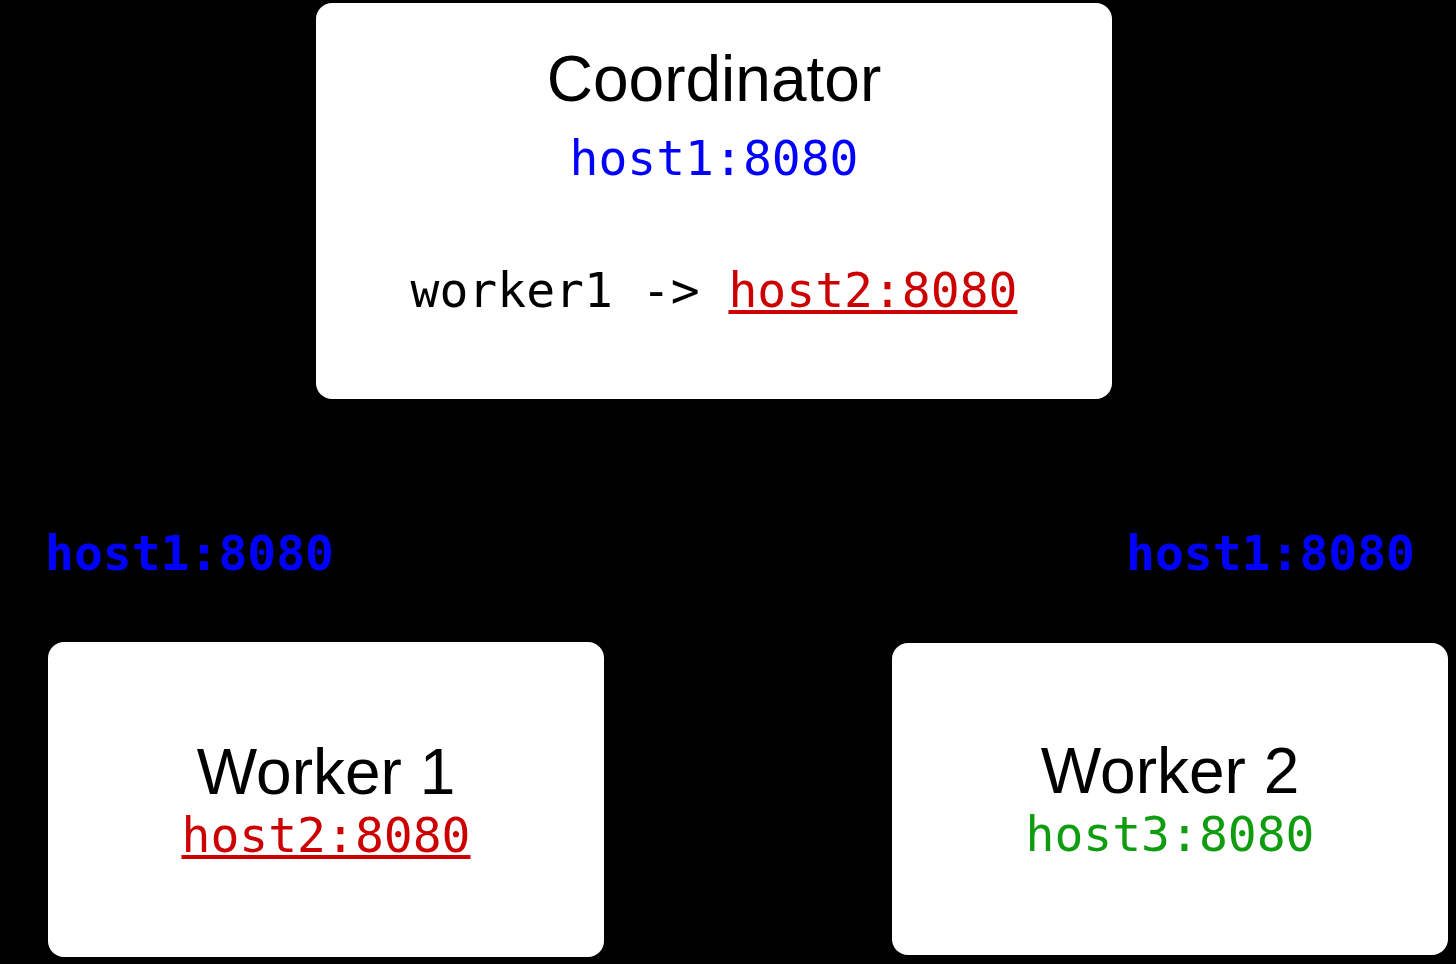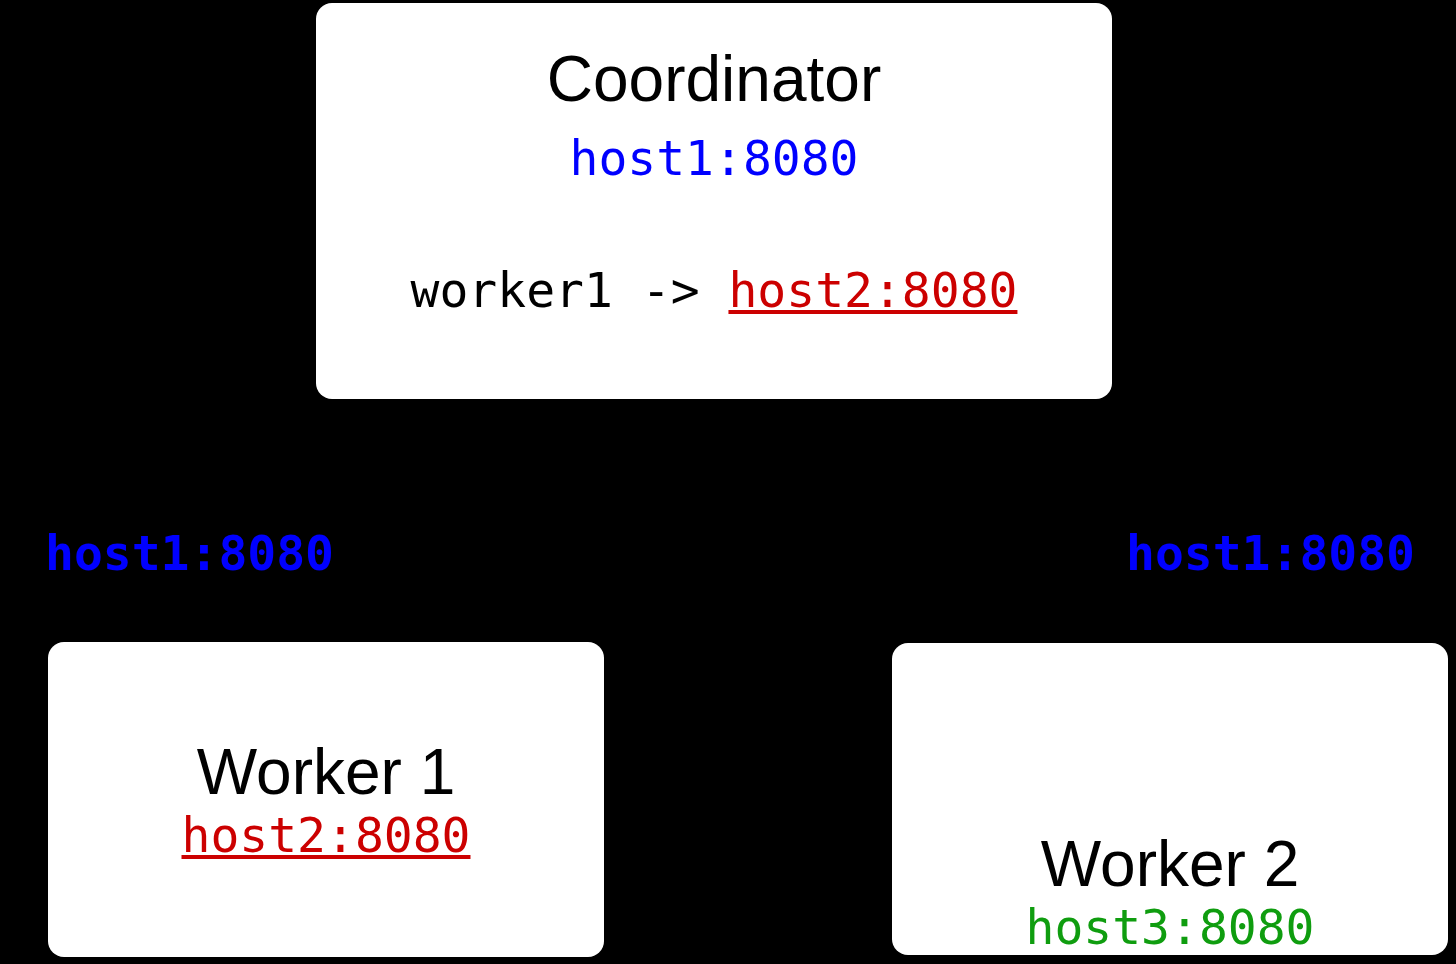--- a/index.html
+++ b/index.html
@@ -73,21 +73,21 @@
   .node-worker {
     width: 556px;
     height: 315px;
     display: flex;
     flex-direction: column;
     justify-content: center;
     align-items: center;
     text-align: center;
   }
   .node-worker-1 { left: 12px;  top: 642px; margin-left: 36px; }
-  .node-worker-2 { left: 892px; top: 643px; height: 312px; justify-content: flex-end; }
+  .node-worker-2 { left: 892px; top: 643px; height: 312px; }
   .worker-title {
     font-size: 64px;
     line-height: 70px;
     font-weight: 400;
     color: var(--text);
   }
   .worker-address {
     font-family: "DejaVu Sans Mono", monospace;
     font-size: 48px;
     line-height: 56px;

